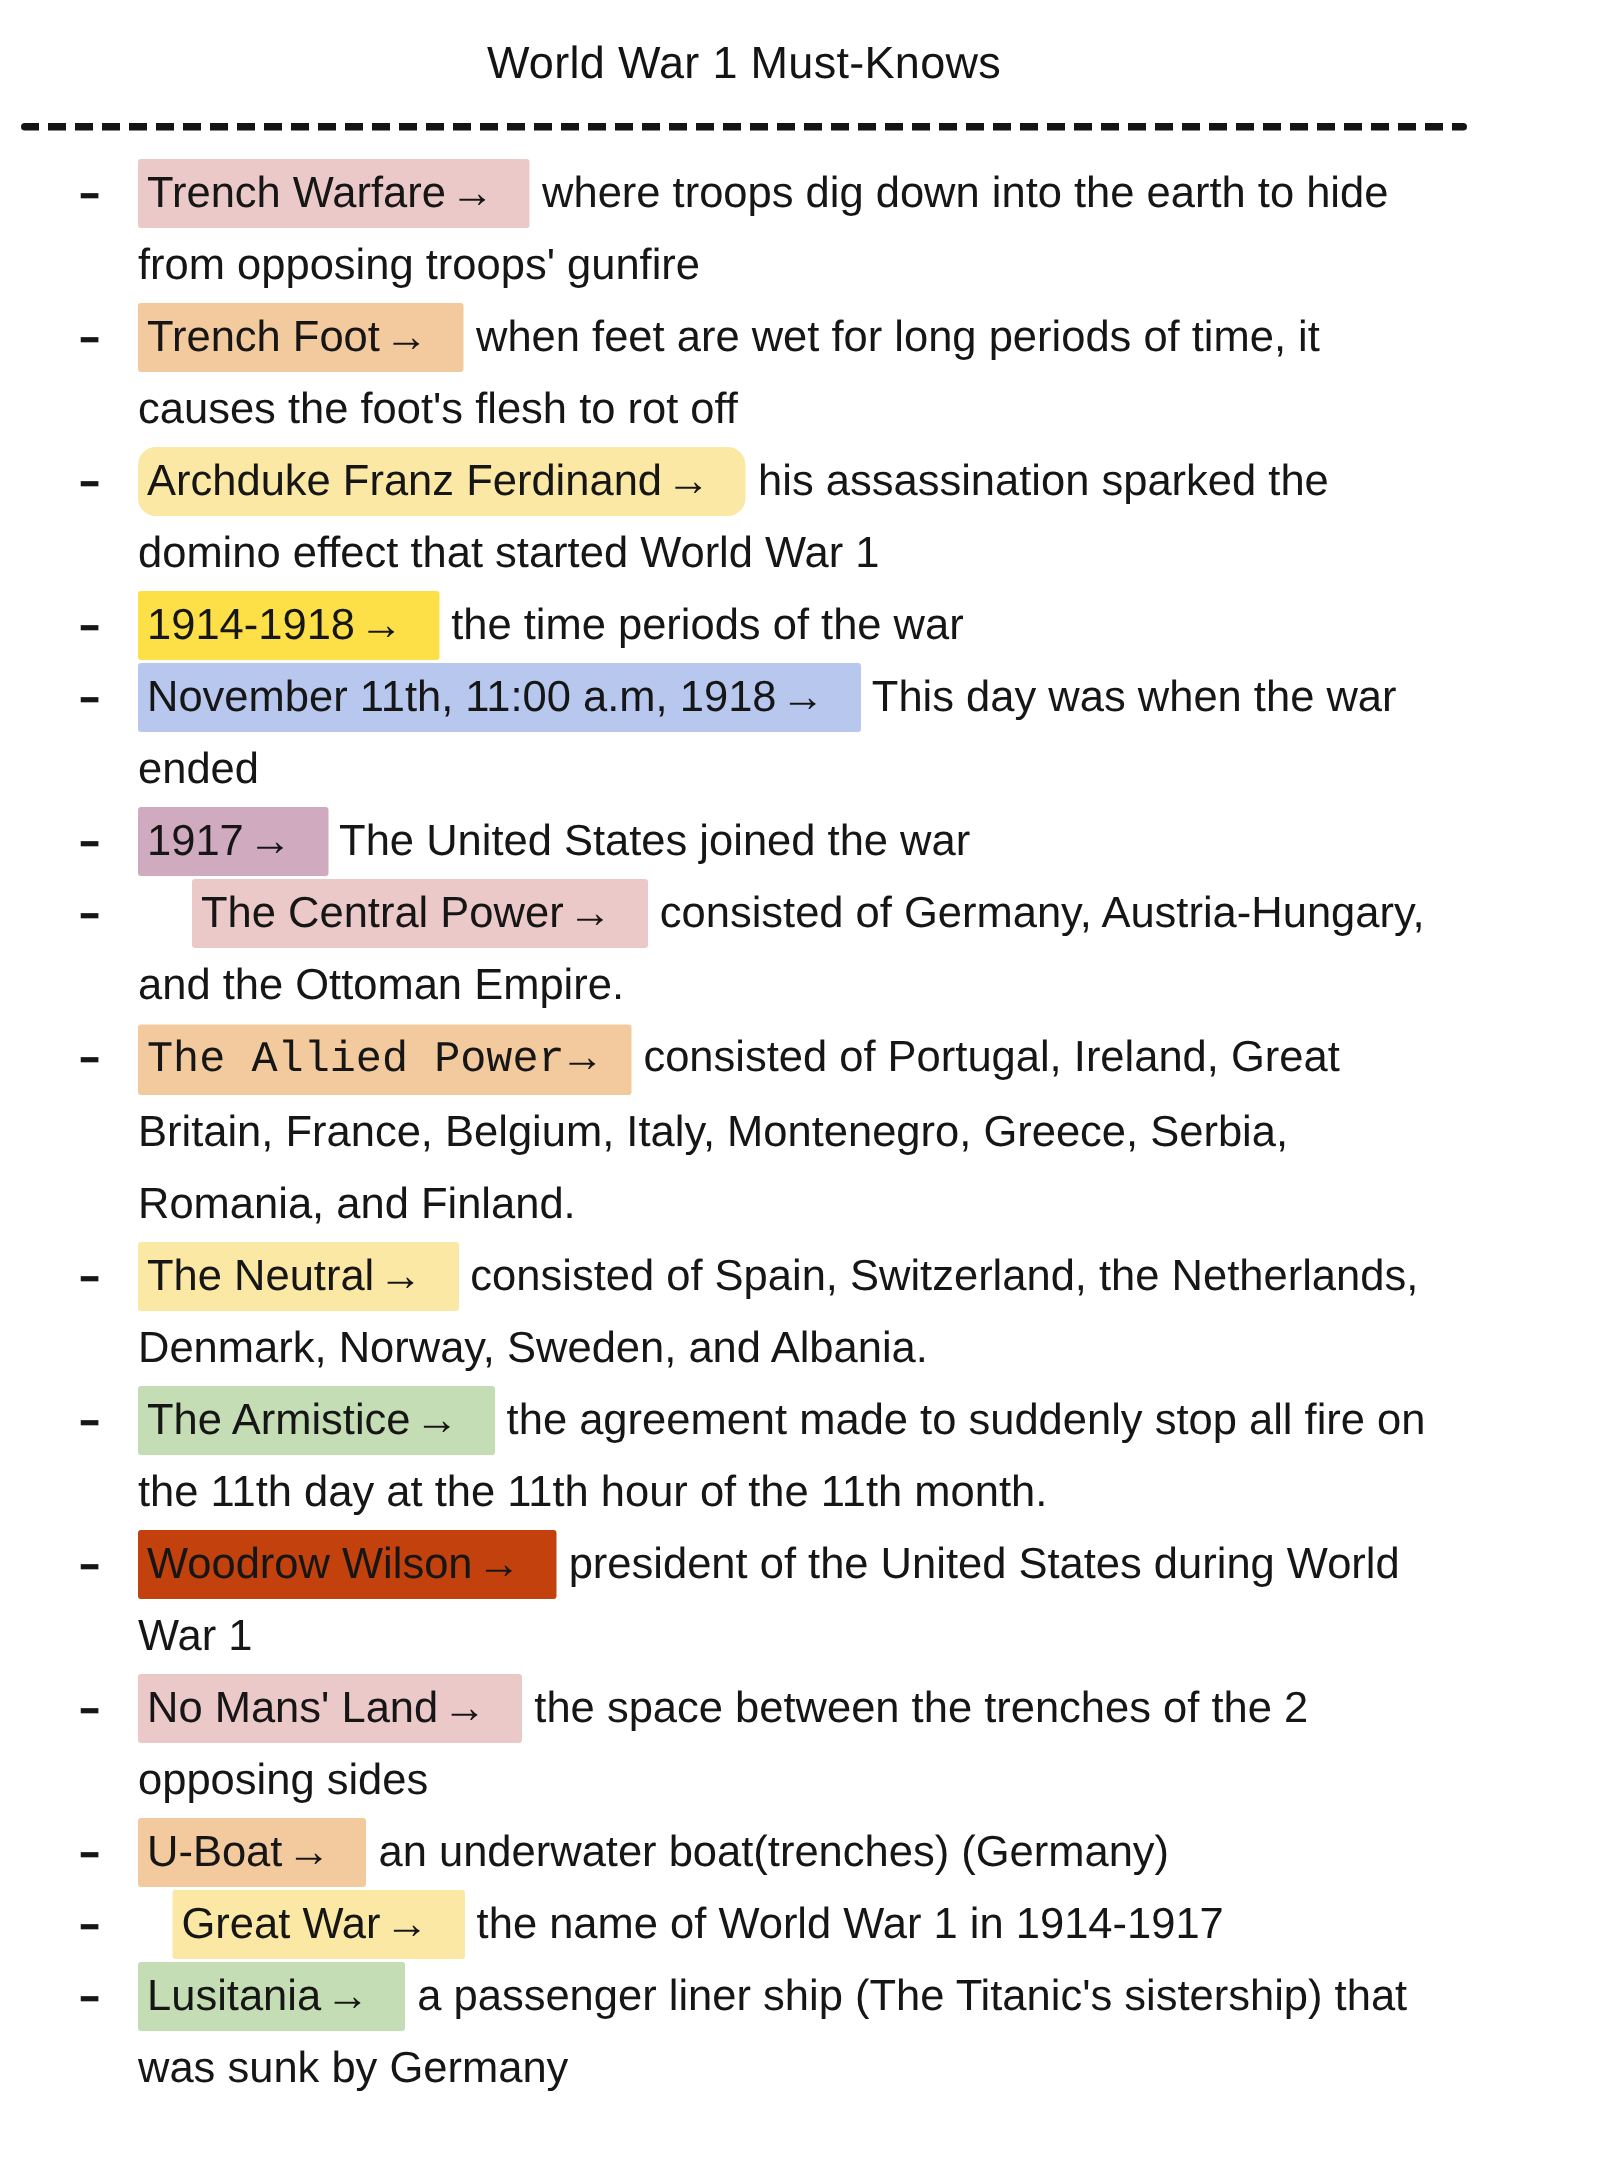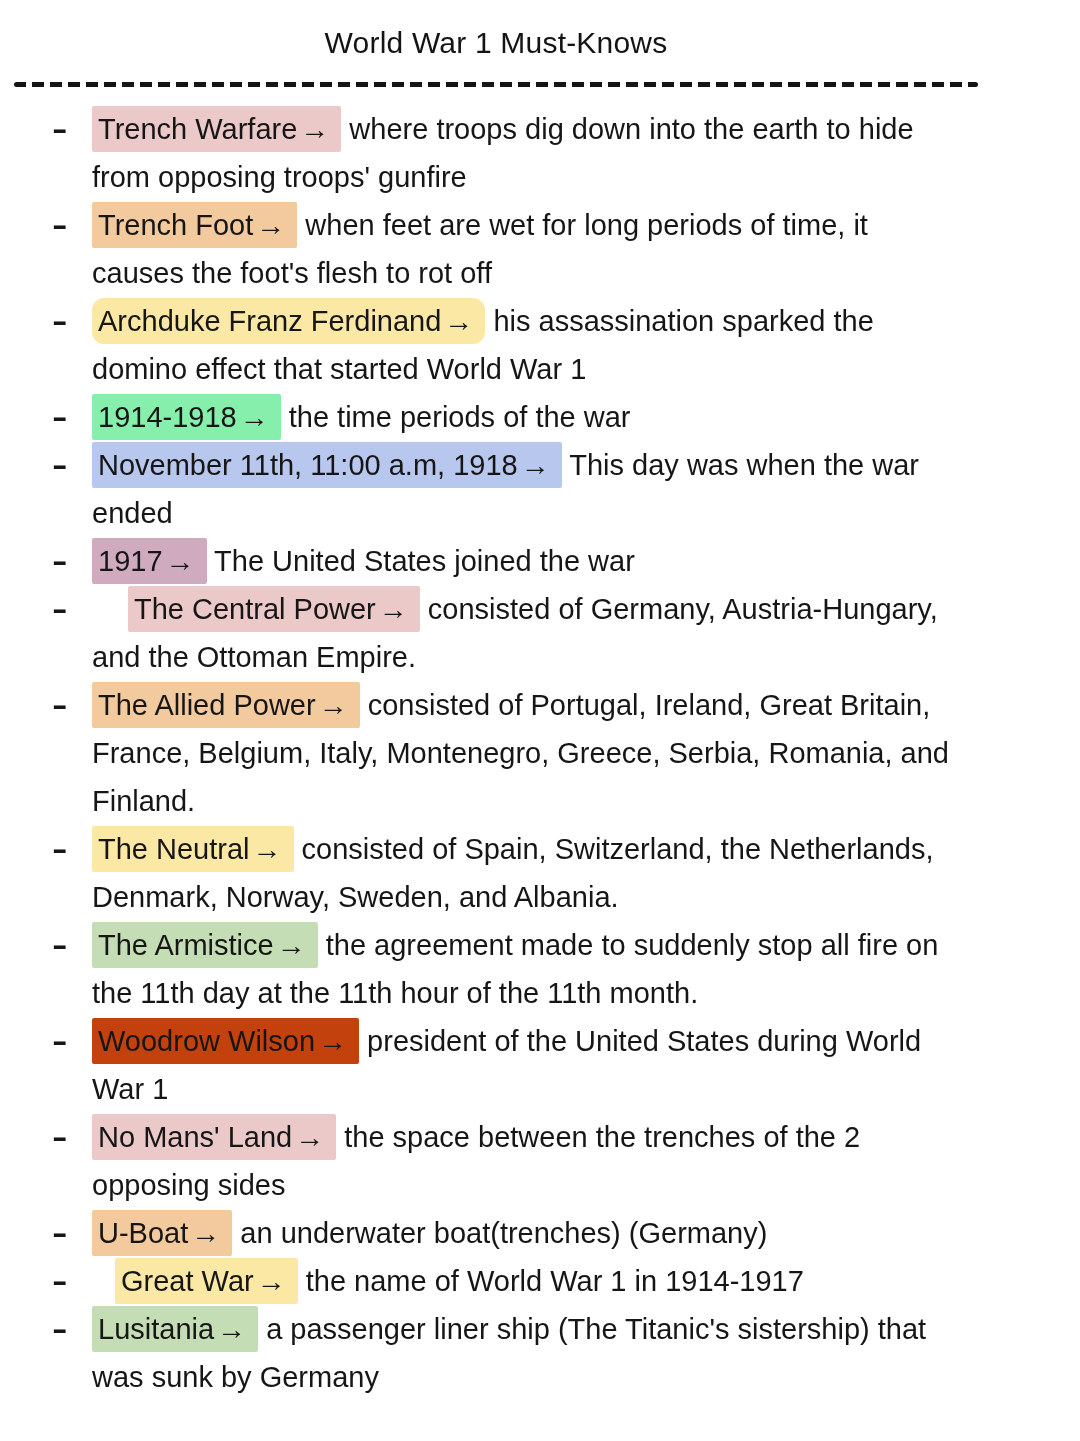--- a/index.html
+++ b/index.html
@@ -43,43 +43,43 @@
   }
   .bullet {
     position: absolute;
     left: 52px;
     top: 0;
     font-weight: 700;
     transform: scaleX(1.6);
     transform-origin: left center;
   }
   .hl {
-    padding: 7px 12px 7px 6px;
+    padding: 7px 24px 7px 6px;
     border-radius: 2px;
     -webkit-box-decoration-break: clone;
     box-decoration-break: clone;
   }
   .arrow { margin-left: 3px; }
   .def { }
 </style>
 </head>
 <body>
 
 <div class="page">
   <div class="title">World War 1 Must-Knows</div>
   <div class="divider"></div>
   <div class="list">
       <div class="item"><span class="bullet">-</span><span class="hl" style="background-color: rgb(236, 201, 201);"><span>Trench Warfare</span><span class="arrow">→</span></span> <span class="def">where troops dig down into the earth to hide from opposing troops' gunfire</span></div>
       <div class="item"><span class="bullet">-</span><span class="hl" style="background-color: rgb(243, 201, 158);"><span>Trench Foot</span><span class="arrow">→</span></span> <span class="def">when feet are wet for long periods of time, it causes the foot's flesh to rot off</span></div>
       <div class="item"><span class="bullet">-</span><span class="hl" style="background-color: rgb(250, 232, 164); border-radius: 12px;"><span>Archduke Franz Ferdinand</span><span class="arrow">→</span></span> <span class="def">his assassination sparked the domino effect that started World War 1</span></div>
-      <div class="item"><span class="bullet">-</span><span class="hl" style="background-color: #86efac;"><span>1914-1918</span><span class="arrow">→</span></span> <span class="def">the time periods of the war</span></div>
+      <div class="item"><span class="bullet">-</span><span class="hl" style="background-color: #fde047;"><span>1914-1918</span><span class="arrow">→</span></span> <span class="def">the time periods of the war</span></div>
       <div class="item"><span class="bullet">-</span><span class="hl" style="background-color: rgb(184, 199, 238);"><span>November 11th, 11:00 a.m, 1918</span><span class="arrow">→</span></span> <span class="def">This day was when the war ended</span></div>
       <div class="item"><span class="bullet">-</span><span class="hl" style="background-color: rgb(208, 170, 191);"><span>1917</span><span class="arrow">→</span></span> <span class="def">The United States joined the war</span></div>
       <div class="item"><span class="bullet">-</span><span class="hl" style="background-color: rgb(236, 201, 201); margin-left: 36px;"><span>The Central Power</span><span class="arrow">→</span></span> <span class="def">consisted of Germany, Austria-Hungary, and the Ottoman Empire.</span></div>
-      <div class="item"><span class="bullet">-</span><span class="hl" style="background-color: rgb(243, 201, 158);"><span>The Allied Power</span><span class="arrow">→</span></span> <span class="def">consisted of Portugal, Ireland, Great Britain, France, Belgium, Italy, Montenegro, Greece, Serbia, Romania, and Finland.</span></div>
+      <div class="item"><span class="bullet">-</span><span class="hl" style="background-color: rgb(243, 201, 158); font-family: Liberation Mono, monospace;"><span>The Allied Power</span><span class="arrow">→</span></span> <span class="def">consisted of Portugal, Ireland, Great Britain, France, Belgium, Italy, Montenegro, Greece, Serbia, Romania, and Finland.</span></div>
       <div class="item"><span class="bullet">-</span><span class="hl" style="background-color: rgb(250, 232, 164);"><span>The Neutral</span><span class="arrow">→</span></span> <span class="def">consisted of Spain, Switzerland, the Netherlands, Denmark, Norway, Sweden, and Albania.</span></div>
       <div class="item"><span class="bullet">-</span><span class="hl" style="background-color: rgb(197, 221, 180);"><span>The Armistice</span><span class="arrow">→</span></span> <span class="def">the agreement made to suddenly stop all fire on the 11th day at the 11th hour of the 11th month.</span></div>
       <div class="item"><span class="bullet">-</span><span class="hl" style="background-color: #c2410c;"><span>Woodrow Wilson</span><span class="arrow">→</span></span> <span class="def">president of the United States during World War 1</span></div>
       <div class="item"><span class="bullet">-</span><span class="hl" style="background-color: rgb(236, 201, 201);"><span>No Mans' Land</span><span class="arrow">→</span></span> <span class="def">the space between the trenches of the 2 opposing sides</span></div>
       <div class="item"><span class="bullet">-</span><span class="hl" style="background-color: rgb(243, 201, 158);"><span>U-Boat</span><span class="arrow">→</span></span> <span class="def">an underwater boat(trenches) (Germany)</span></div>
       <div class="item"><span class="bullet">-</span><span class="hl" style="background-color: rgb(250, 232, 164); margin-left: 23px;"><span>Great War</span><span class="arrow">→</span></span> <span class="def">the name of World War 1 in 1914-1917</span></div>
       <div class="item"><span class="bullet">-</span><span class="hl" style="background-color: rgb(197, 221, 180); margin-top: 16px;"><span>Lusitania</span><span class="arrow">→</span></span> <span class="def">a passenger liner ship (The Titanic's sistership) that was sunk by Germany</span></div>
     </div>
 </div>
 

